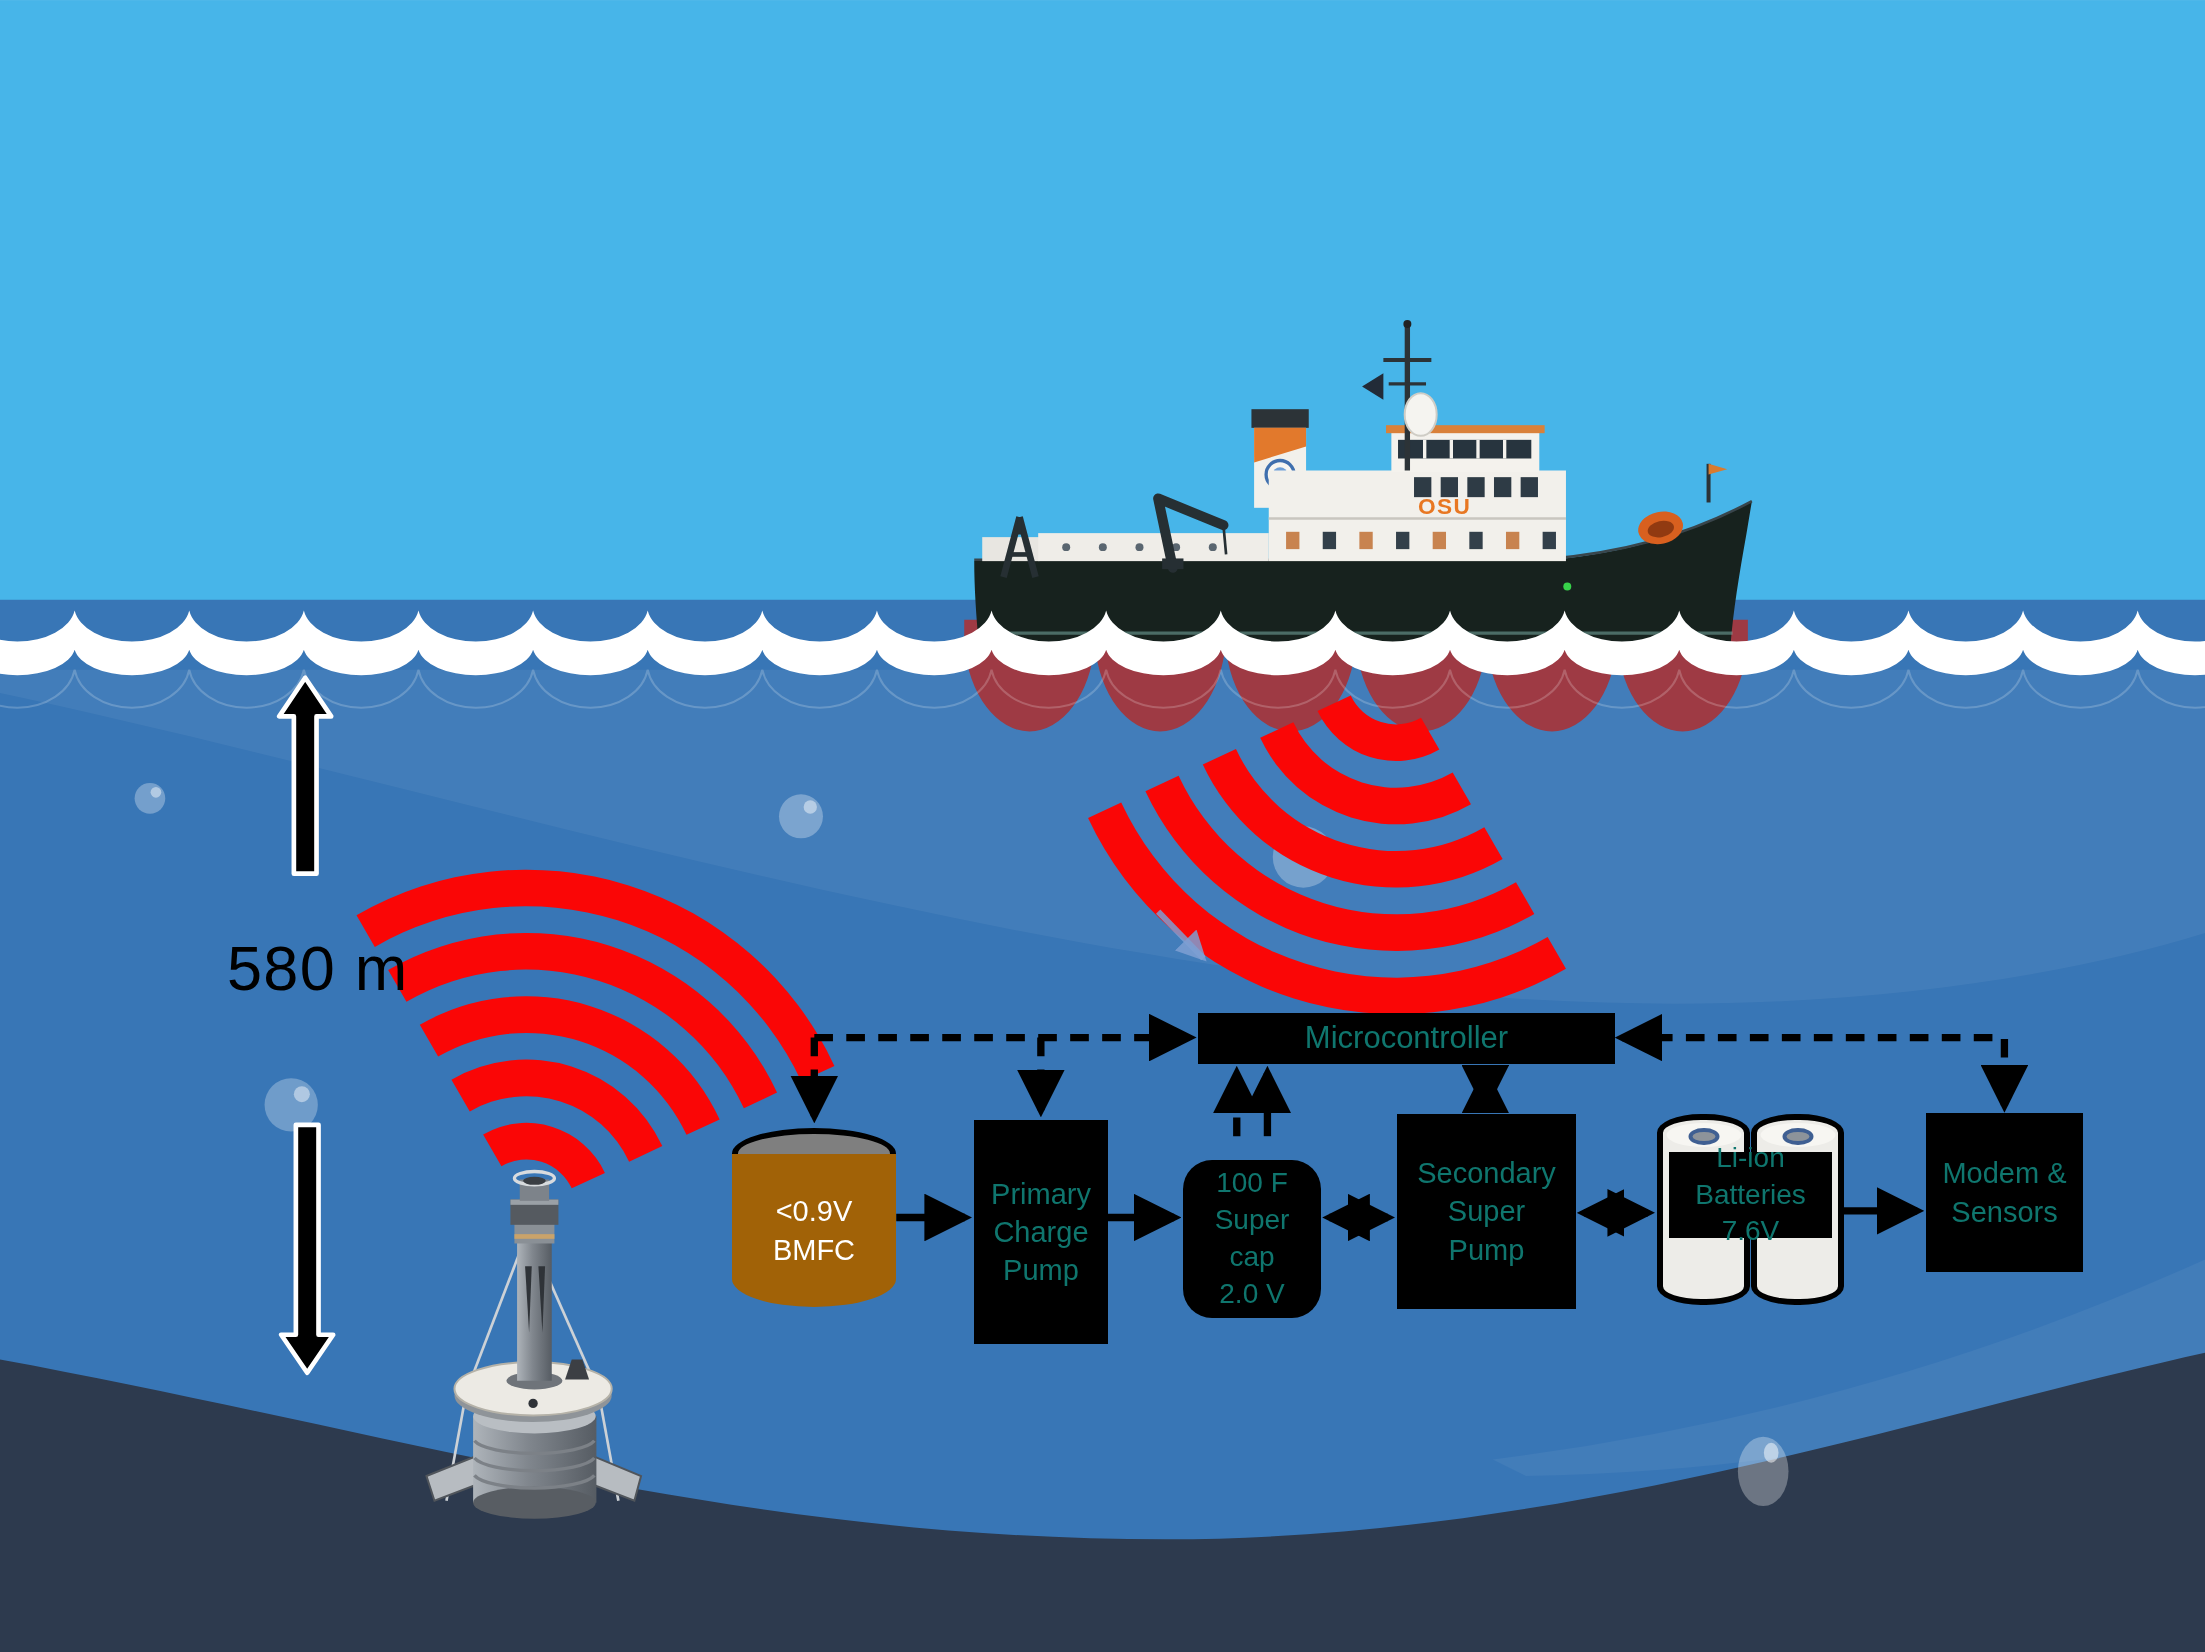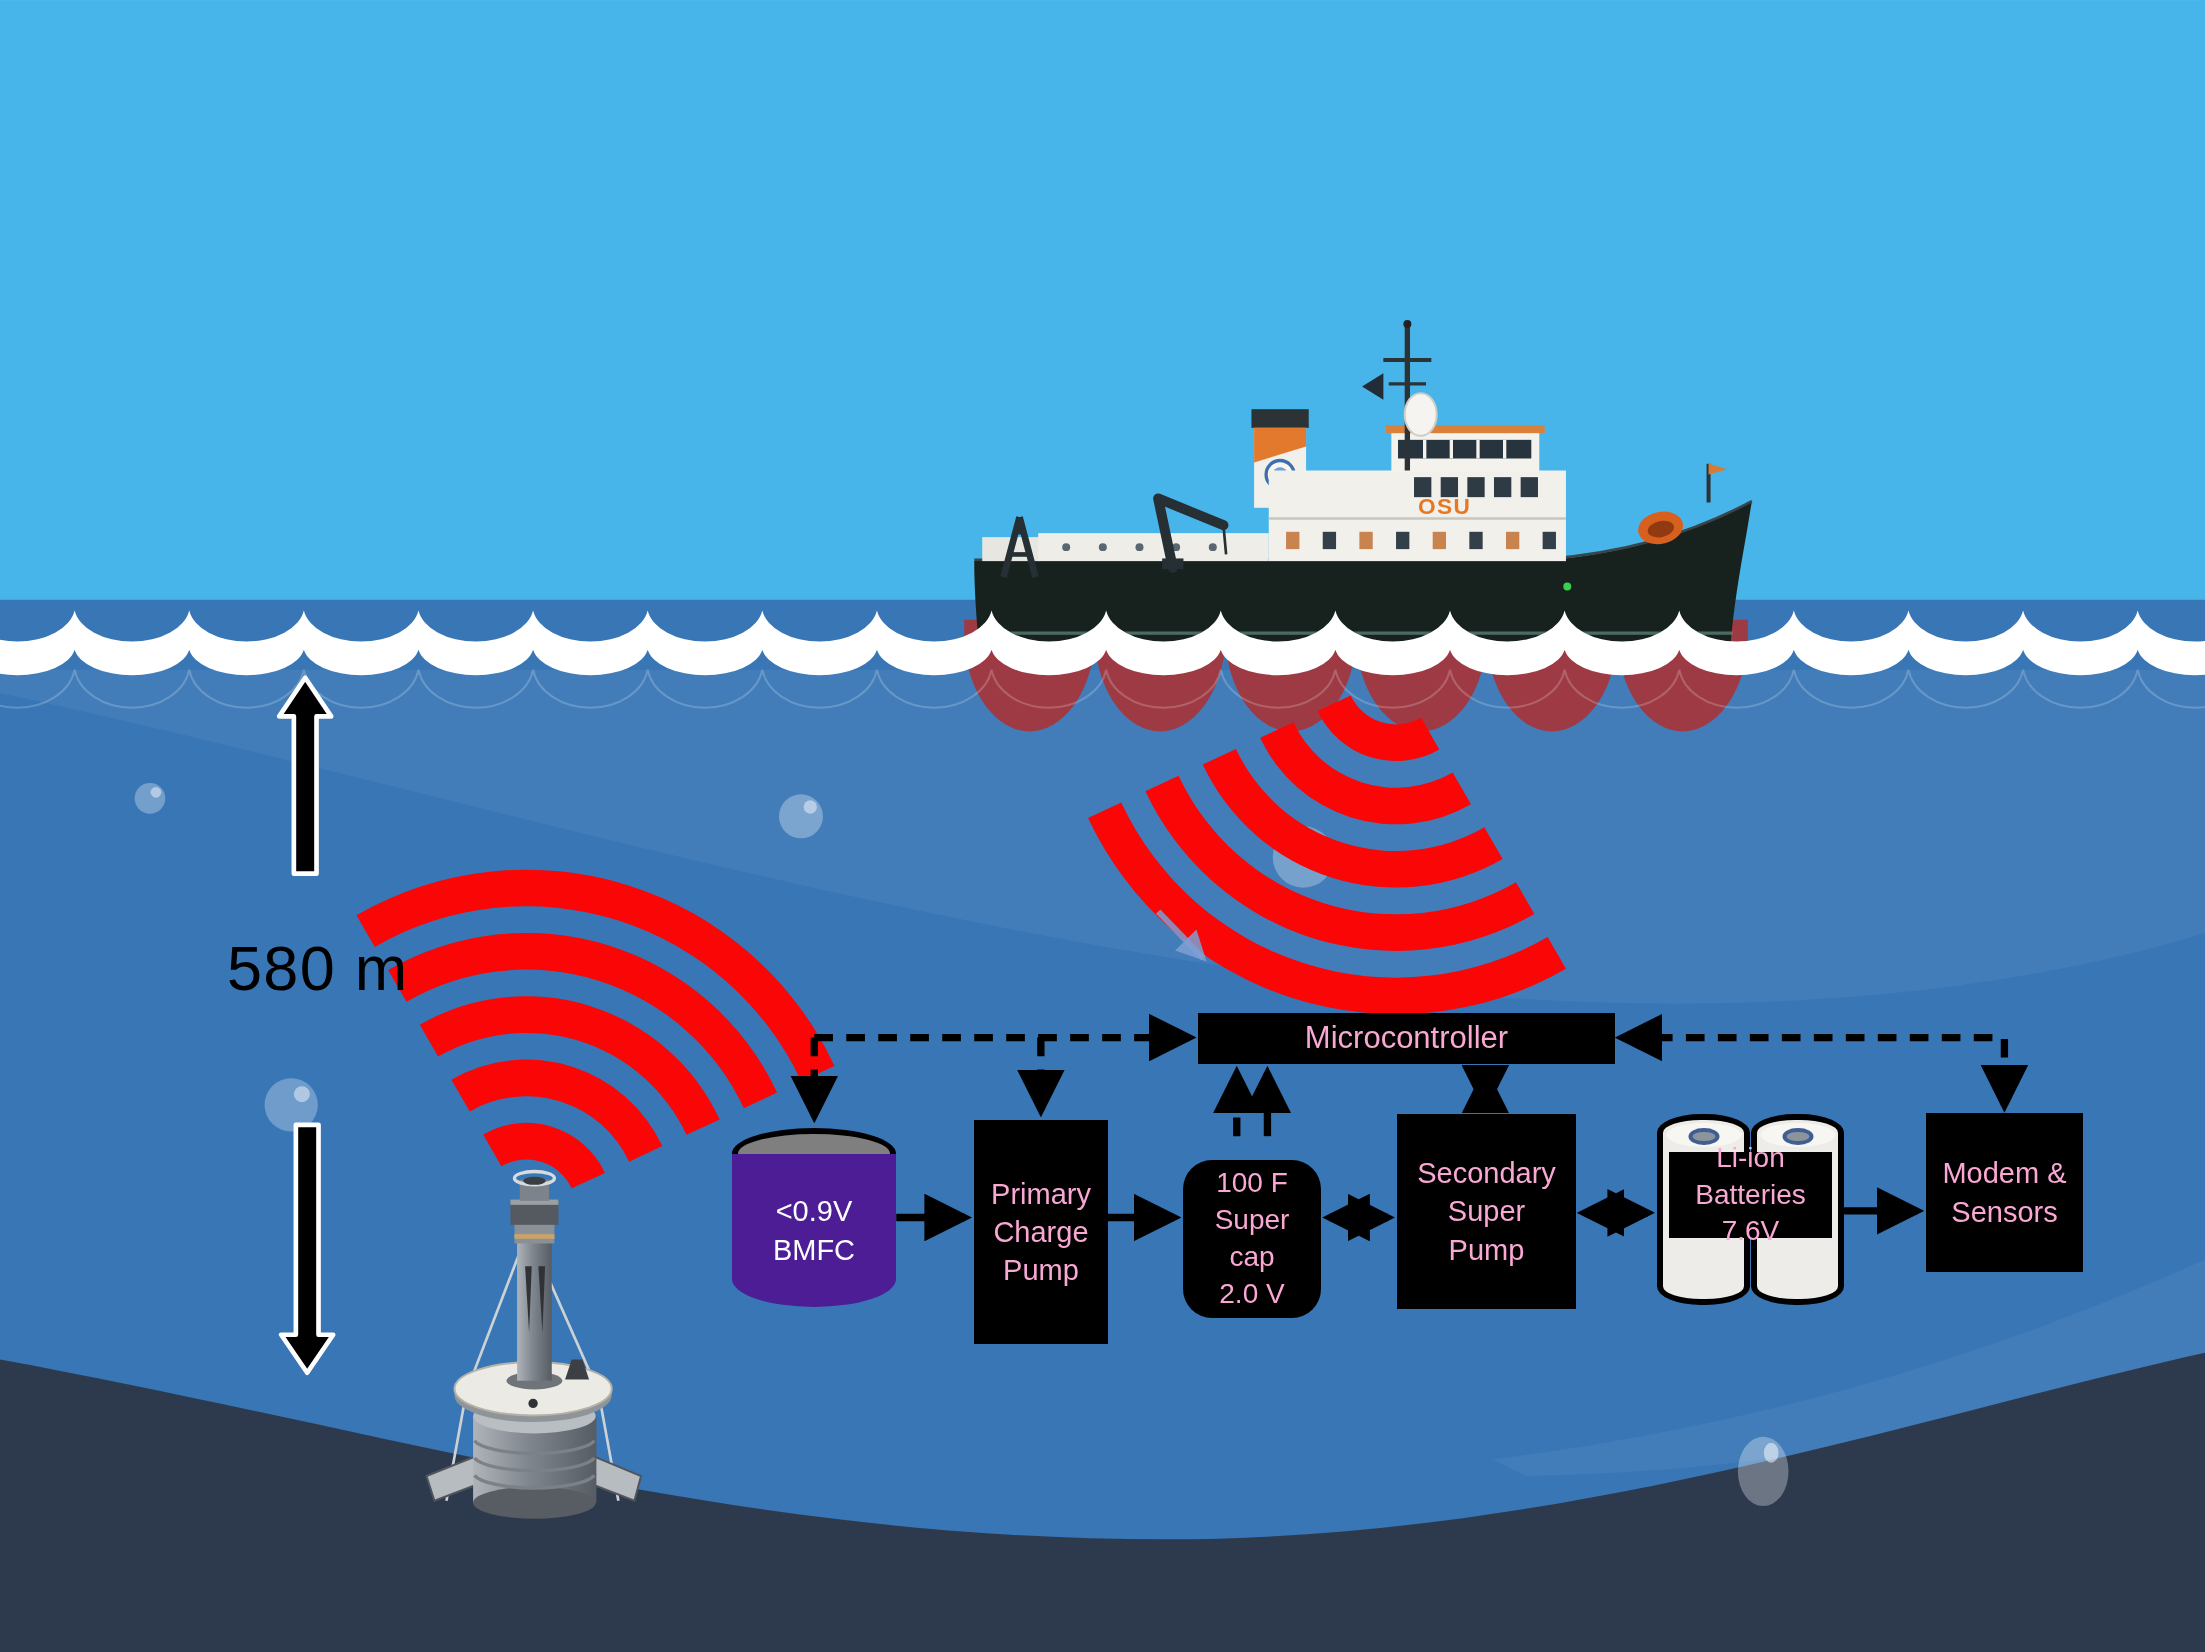--- a/index.html
+++ b/index.html
@@ -1,32 +1,32 @@
 <!DOCTYPE html>
 <html style="font-size:10.7px"><head>
 <meta charset="utf-8">
 <style>
   html,body{margin:0;padding:0;background:#fff;}
   #scene{position:relative;width:2205px;height:1652px;overflow:hidden;
          font-family:"Liberation Sans",sans-serif;}
   #bg{position:absolute;left:0;top:0;width:2205px;height:1652px;}
   .abs{position:absolute;box-sizing:border-box;}
-  .blackbox{background:#000;color:#f9a8d4;display:flex;align-items:center;justify-content:center;
+  .blackbox{background:#000;color:#0f766e;display:flex;align-items:center;justify-content:center;
             text-align:center;white-space:pre-line;font-size:29px;line-height:1.32;}
   .lbl{color:#000;white-space:nowrap;margin-top:24px;}
   #depth-label{left:227px;top:908px;font-size:63px;letter-spacing:1.3px;}
   #platform-label{left:781px;top:958px;font-size:37px;letter-spacing:0px;}
   #micro-box{left:1198px;top:1013px;width:417px;height:51px;font-size:31px;}
   #primary-box{left:974px;top:1120px;width:134px;height:224px;}
   #supercap-box{left:1183px;top:1138px;width:138px;height:158px;border-radius:29px;font-size:28px;margin-top:22px;}
   #secondary-box{left:1397px;top:1114px;width:179px;height:195px;}
   #modem-box{left:1926px;top:1113px;width:157px;height:159px;}
   #bmfc-top{left:732px;top:1128px;width:164px;height:51px;border-radius:50%;
             background:#7f7f7f;border:6px solid #000;}
-  #bmfc-body{left:732px;top:1154px;width:164px;height:153px;background:#4c1d95;
+  #bmfc-body{left:732px;top:1154px;width:164px;height:153px;background:#a16207;
              border-radius:0 0 82px 82px / 0 0 28px 28px;color:#fff;display:flex;
              align-items:center;justify-content:center;text-align:center;
              white-space:pre-line;font-size:29px;line-height:1.32;}
   .battery{top:1114px;width:93px;height:191px;background:#edece8;border:6px solid #000;
            border-radius:44px / 18.7px;}
   #battery-1{left:1657px;} #battery-2{left:1751px;}
   .bat-shine{left:50%;top:2.7px;transform:translateX(-50%);width:75px;height:24px;
              background:#f7f6f2;border-radius:50%;}
   .bat-terminal{left:50%;top:8px;transform:translateX(-50%);width:31px;height:17.3px;
                 background:#8d939a;border:4px solid #3f5f92;border-radius:50%;}

